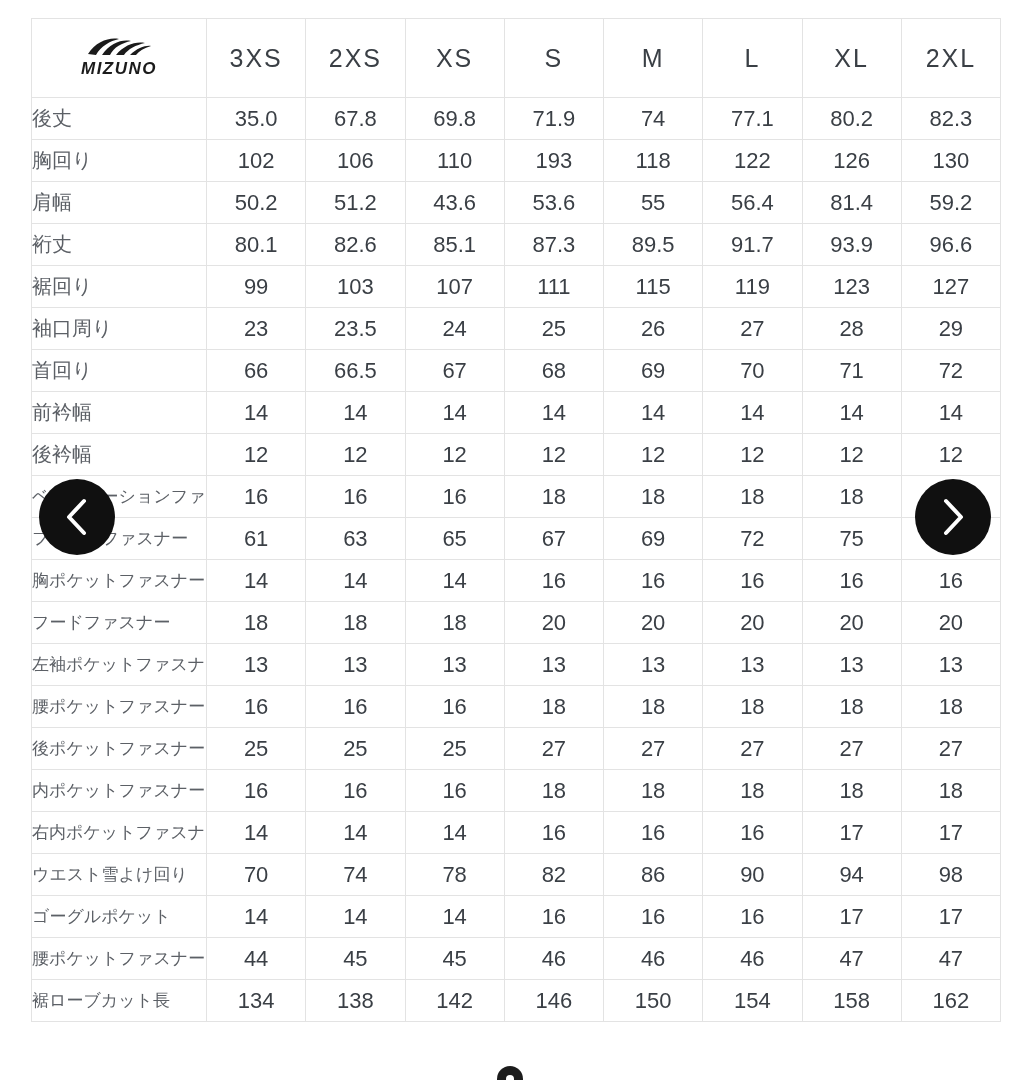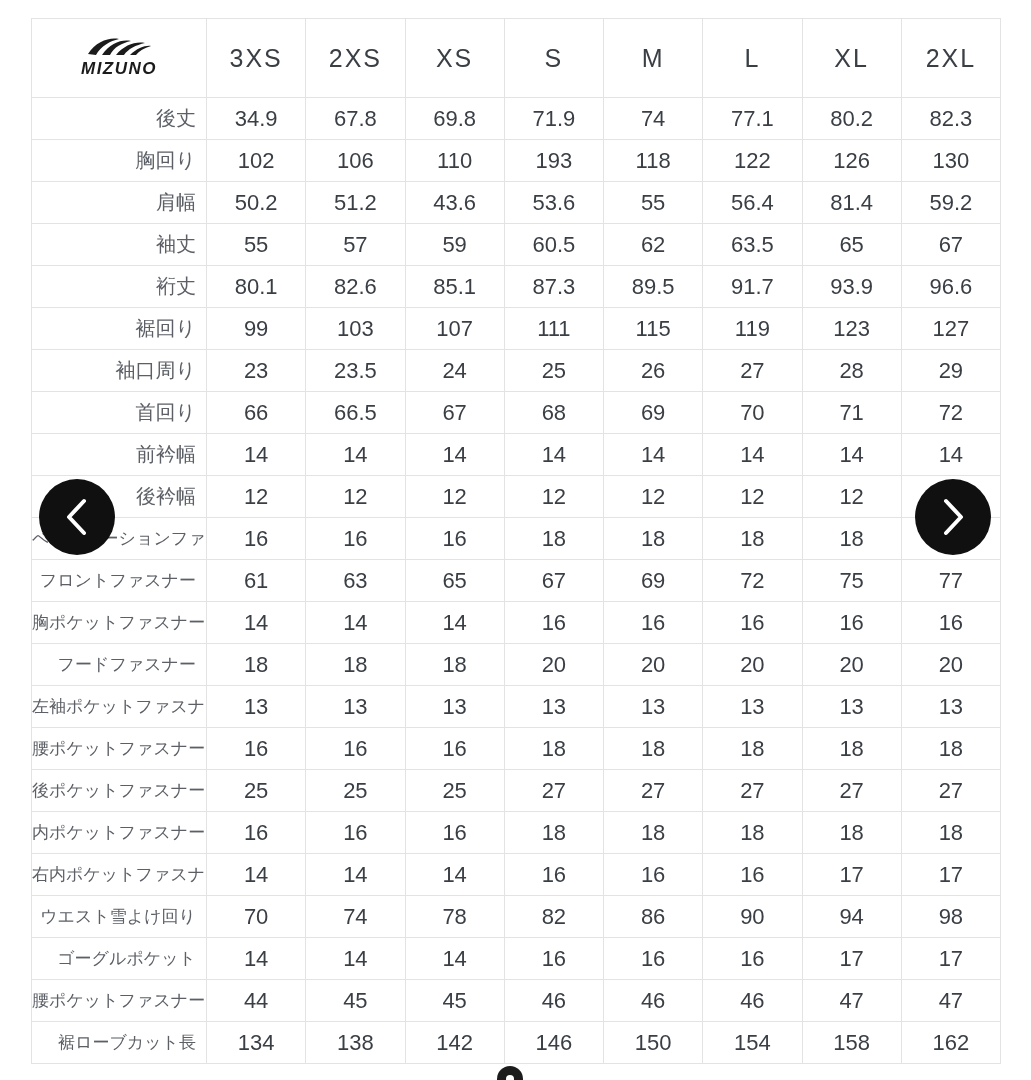--- a/index.html
+++ b/index.html
@@ -83,21 +83,21 @@
     width: 105px;
     height: 20px;
   }
 
   tbody th.row-label {
     font-size: 20px;
     font-weight: 400;
     color: #5c6066;
     height: 39px;
     padding: 0 10px 0 0;
-    text-align: right;
+    text-align: left;
     white-space: nowrap;
     overflow: hidden;
   }
 
   tbody th.row-label.small {
     font-size: 17px;
   }
 
   tbody td.value {
     font-size: 22px;
@@ -184,21 +184,21 @@
           <th>S</th>
           <th>M</th>
           <th>L</th>
           <th>XL</th>
           <th>2XL</th>
         </tr>
       </thead>
       <tbody>
         <tr>
           <th class="row-label">後丈</th>
-          <td class="value">34.9</td>
+          <td class="value">35.0</td>
           <td class="value">67.8</td>
           <td class="value">69.8</td>
           <td class="value">71.9</td>
           <td class="value">74</td>
           <td class="value">77.1</td>
           <td class="value">80.2</td>
           <td class="value">82.3</td>
         </tr>
         <tr>
           <th class="row-label">胸回り</th>
@@ -216,31 +216,20 @@
           <td class="value">50.2</td>
           <td class="value">51.2</td>
           <td class="value">43.6</td>
           <td class="value">53.6</td>
           <td class="value">55</td>
           <td class="value">56.4</td>
           <td class="value">81.4</td>
           <td class="value">59.2</td>
         </tr>
         <tr>
-          <th class="row-label">袖丈</th>
-          <td class="value">55</td>
-          <td class="value">57</td>
-          <td class="value">59</td>
-          <td class="value">60.5</td>
-          <td class="value">62</td>
-          <td class="value">63.5</td>
-          <td class="value">65</td>
-          <td class="value">67</td>
-        </tr>
-        <tr>
           <th class="row-label">裄丈</th>
           <td class="value">80.1</td>
           <td class="value">82.6</td>
           <td class="value">85.1</td>
           <td class="value">87.3</td>
           <td class="value">89.5</td>
           <td class="value">91.7</td>
           <td class="value">93.9</td>
           <td class="value">96.6</td>
         </tr>

